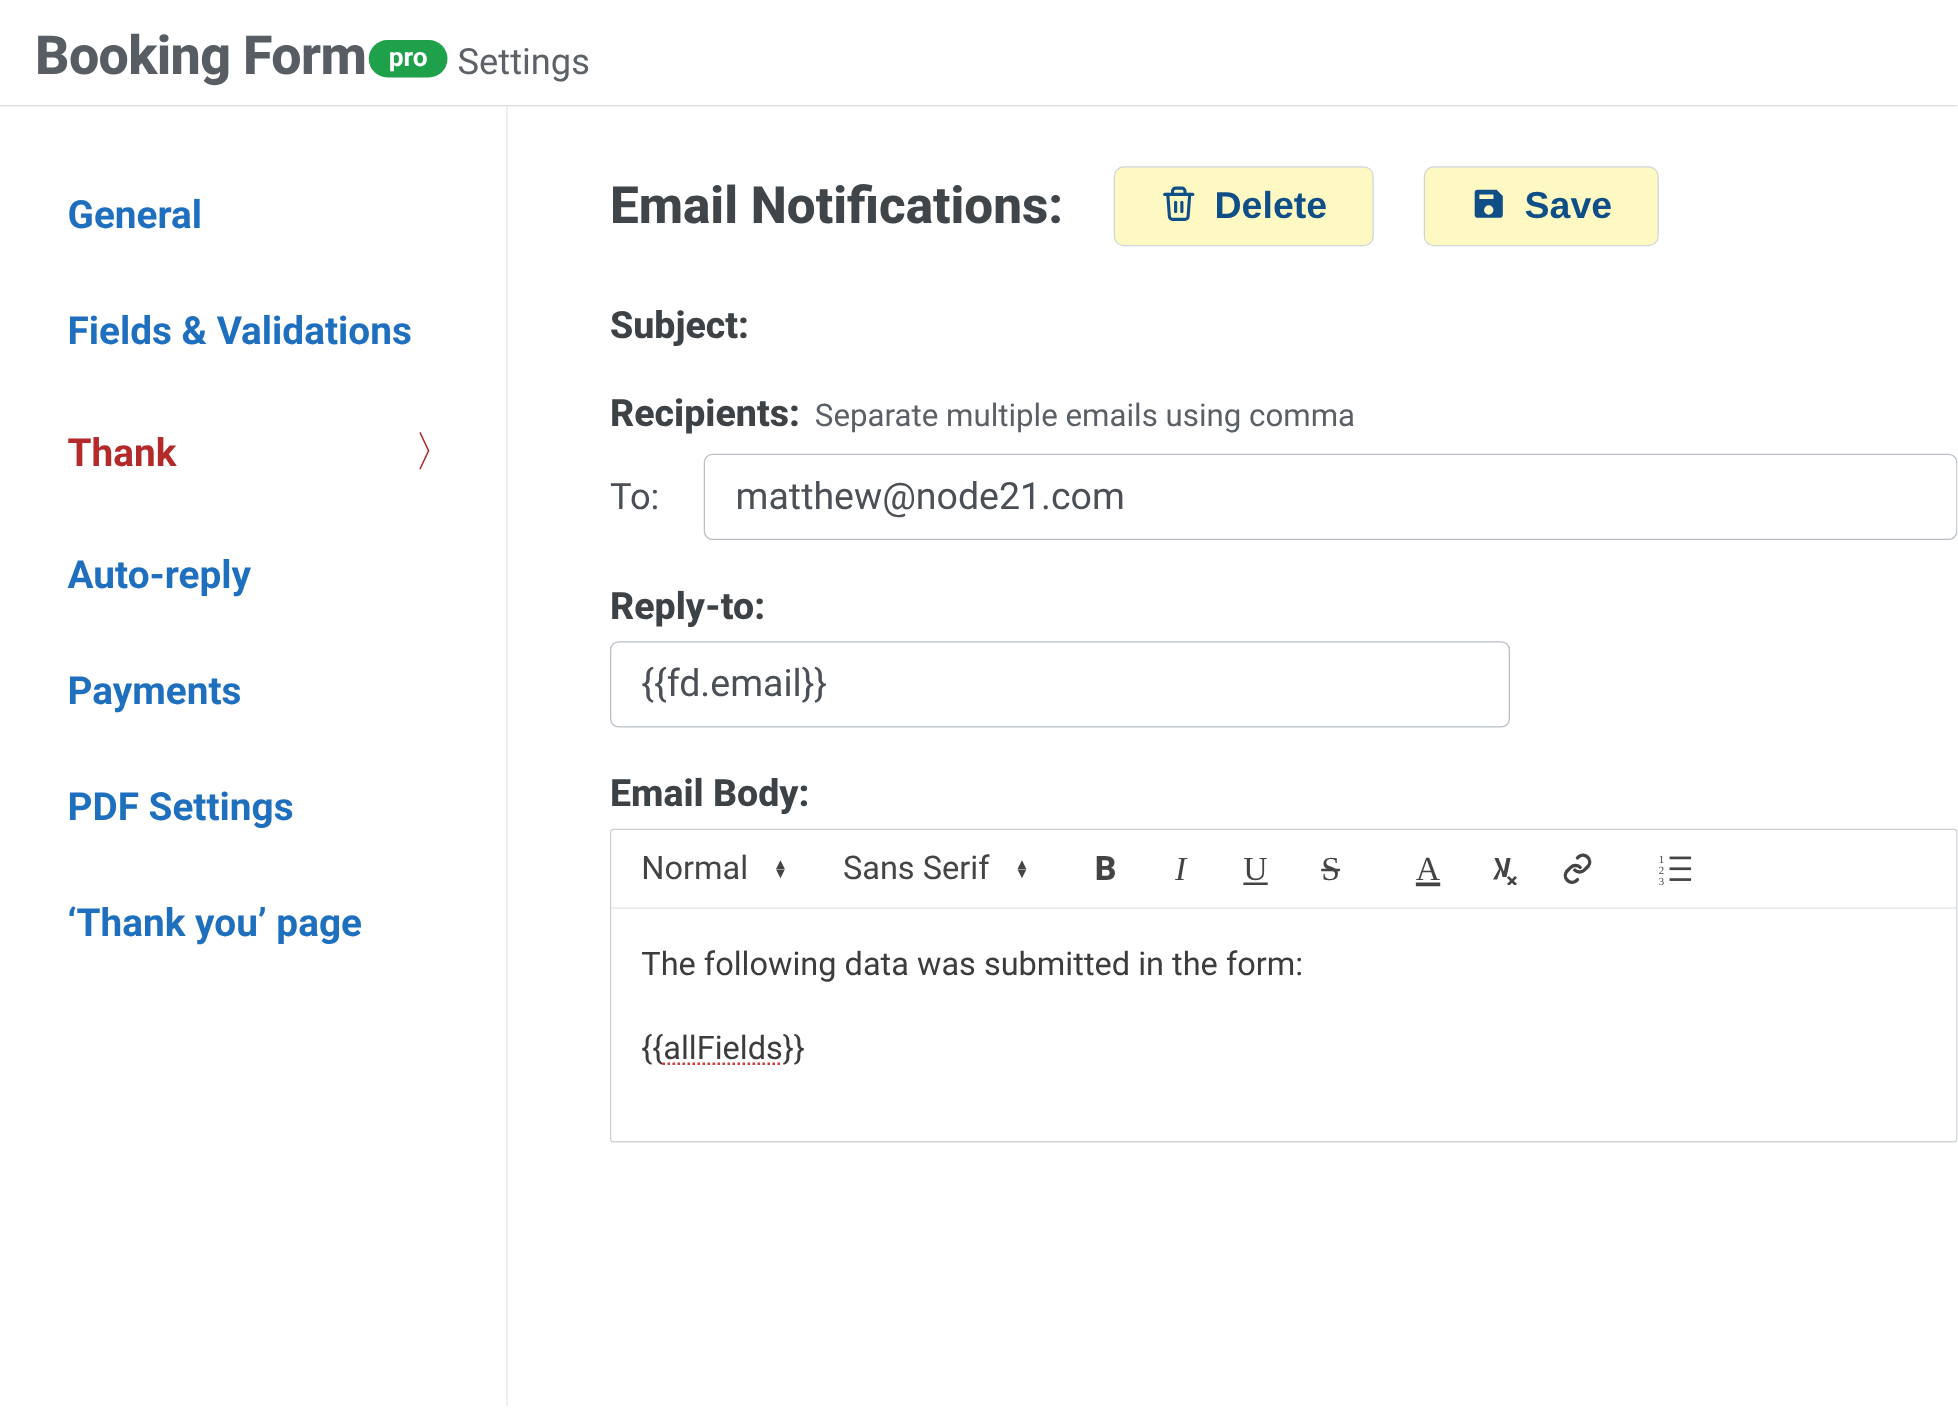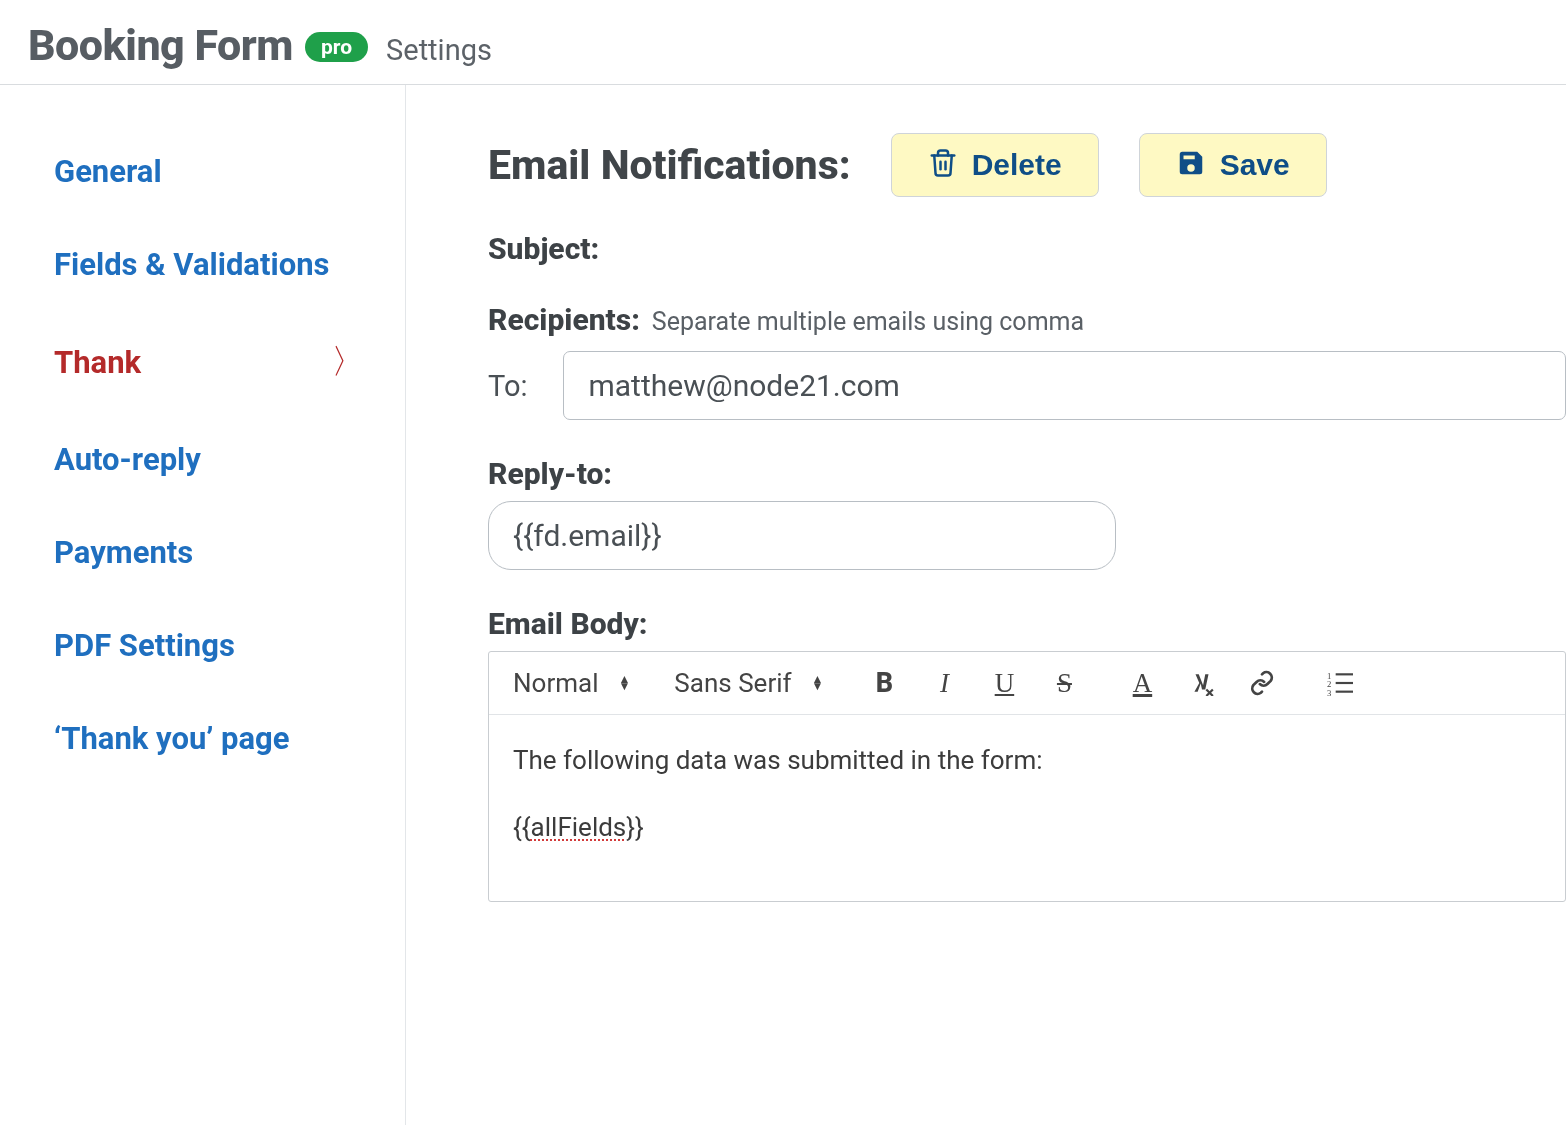--- a/index.html
+++ b/index.html
@@ -7,21 +7,21 @@
     font-family: -apple-system, BlinkMacSystemFont, "Segoe UI", Roboto, Helvetica, Arial, sans-serif;
     background: #fff;
     color: #3a3f44;
     width: 1566px;
   }
   .header {
     display: flex;
     align-items: baseline;
     padding: 20px 28px 14px 28px;
     border-bottom: 1px solid #d9dcdf;
-    gap: 12px;
+    gap: 2px;
   }
   .header-title {
     font-size: 43px;
     font-weight: 800;
     color: #575d63;
     letter-spacing: -0.5px;
   }
   .pro-badge {
     background: #1fa04a;
     color: #fff;
@@ -66,21 +66,21 @@
     font-weight: 400;
   }
   .main {
     flex: 1;
     padding: 48px 0 0 82px;
   }
   .main-head {
     display: flex;
     align-items: center;
     gap: 40px;
-    margin-bottom: 34px;
+    margin-bottom: 46px;
   }
   .main-title {
     font-size: 41px;
     font-weight: 800;
     color: #404549;
     flex: none;
   }
   .btn {
     display: inline-flex;
     gap: 14px;
@@ -127,21 +127,21 @@
     align-items: center;
     gap: 36px;
     margin-top: 14px;
   }
   .to-label {
     font-size: 29px;
     font-weight: 400;
     color: #4a5055;
   }
   .recip-row .text-input { flex: 1; }
-  .replyto-input { width: 628px; border-radius: 23px; }
+  .replyto-input { width: 720px; }
   .editor {
     border: 1px solid #c9cdd1;
     border-radius: 3px;
     margin-top: 10px;
   }
   .toolbar {
     display: flex;
     align-items: center;
     gap: 44px;
     padding: 14px 24px;

